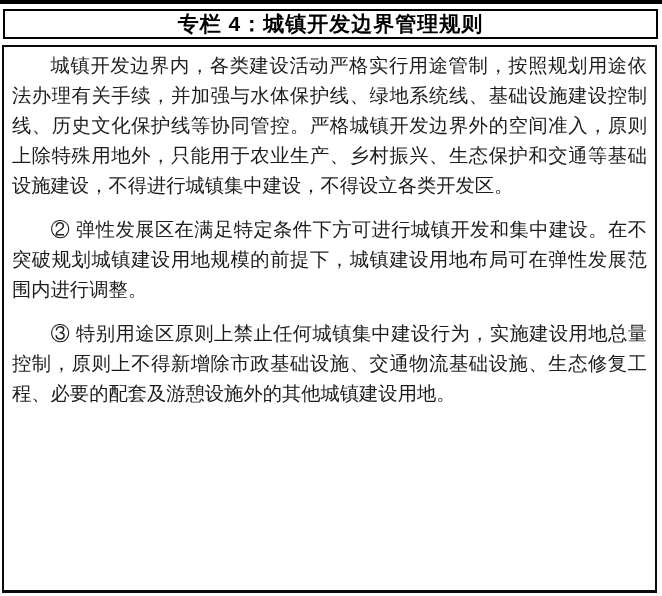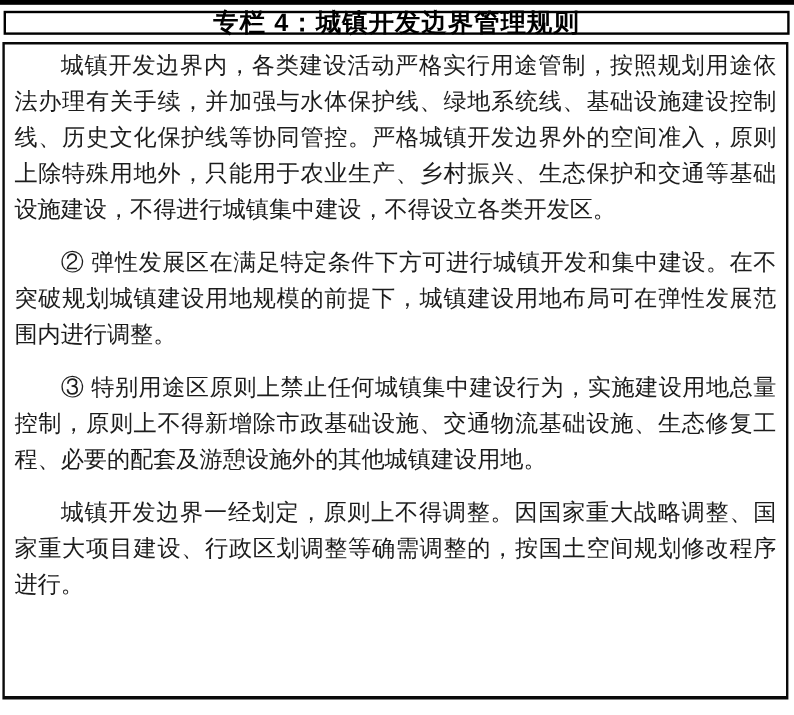--- a/index.html
+++ b/index.html
@@ -20,21 +20,21 @@
     background: #ffffff;
     box-sizing: border-box;
   }
   .top-rule {
     width: 662px;
     height: 4px;
     background: #000000;
   }
   .title-box {
     margin: 5px 4px 0 3px;
-    height: 20px;
+    height: 30px;
     box-sizing: border-box;
     border: 2px solid #000000;
     display: flex;
     align-items: center;
     justify-content: center;
   }
   .title-text {
     font-size: 21px;
     font-weight: bold;
     color: #000000;
@@ -68,16 +68,15 @@
   <div class="top-rule"></div>
 
   <div class="title-box">
     <span class="title-text">专栏 4：城镇开发边界管理规则</span>
   </div>
 
   <div class="body-box">
     <p>城镇开发边界内，各类建设活动严格实行用途管制，按照规划用途依法办理有关手续，并加强与水体保护线、绿地系统线、基础设施建设控制线、历史文化保护线等协同管控。严格城镇开发边界外的空间准入，原则上除特殊用地外，只能用于农业生产、乡村振兴、生态保护和交通等基础设施建设，不得进行城镇集中建设，不得设立各类开发区。</p>
     <p>② 弹性发展区在满足特定条件下方可进行城镇开发和集中建设。在不突破规划城镇建设用地规模的前提下，城镇建设用地布局可在弹性发展范围内进行调整。</p>
     <p>③ 特别用途区原则上禁止任何城镇集中建设行为，实施建设用地总量控制，原则上不得新增除市政基础设施、交通物流基础设施、生态修复工程、必要的配套及游憩设施外的其他城镇建设用地。</p>
-    <p>城镇开发边界一经划定，原则上不得调整。因国家重大战略调整、国家重大项目建设、行政区划调整等确需调整的，按国土空间规划修改程序进行。</p>
   </div>
 
 </div>
 
 </body></html>

